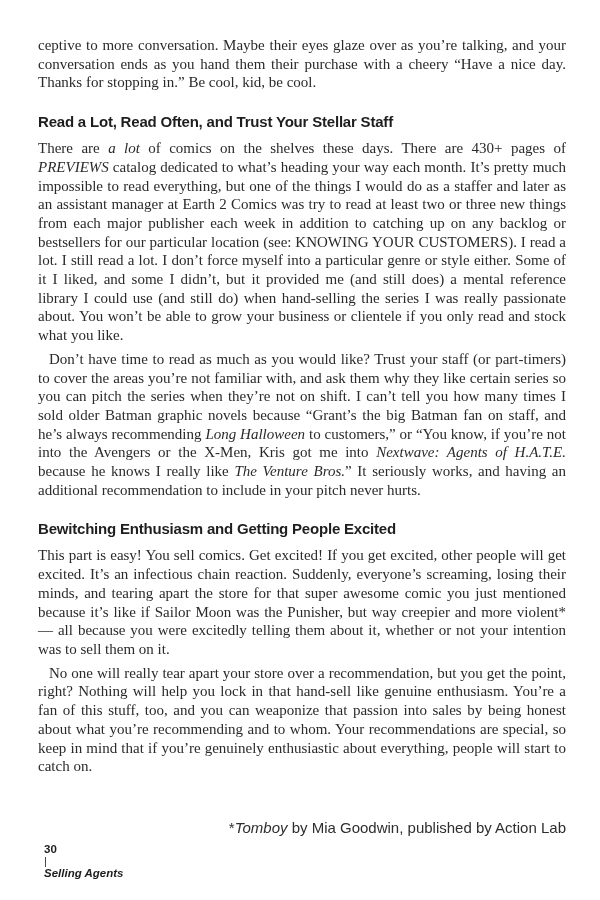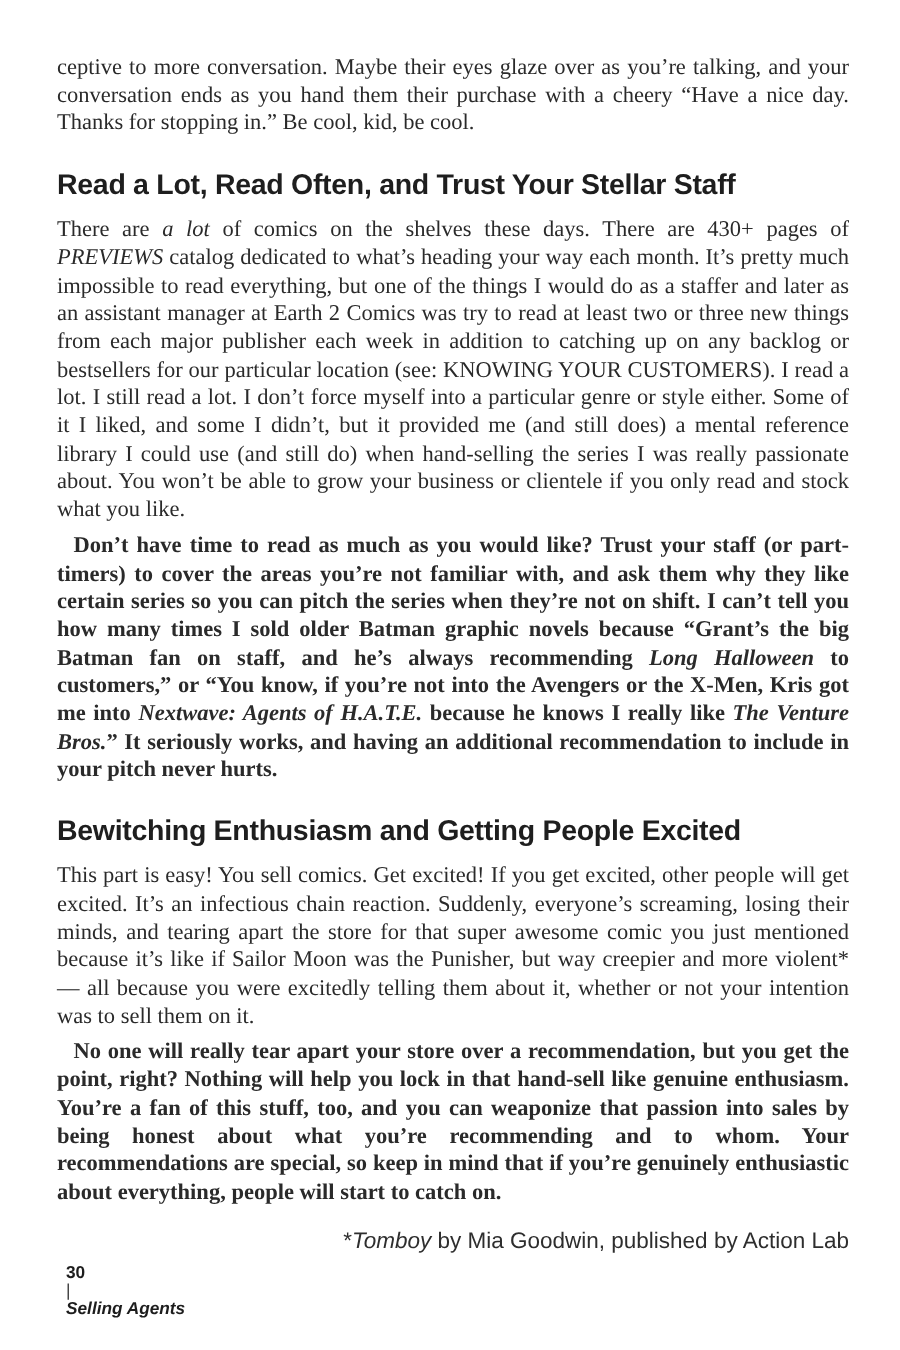--- a/index.html
+++ b/index.html
@@ -19,26 +19,26 @@
   .body-text {
     margin: 0;
     font-family: "Liberation Serif", serif;
     font-size: 15px;
     line-height: 18.7px;
     text-align: justify;
     color: #2a2a2a;
     hyphens: auto;
     -webkit-hyphens: auto;
   }
-  .para-gap { margin-top: 5px; font-weight: bold; }
+  .para-gap { margin-top: 5px; }
   .indent { text-indent: 11px; }
   .section-heading {
     font-family: "Liberation Sans", sans-serif;
     font-weight: 700;
-    font-size: 19px;
+    font-size: 15px;
     letter-spacing: -0.2px;
     color: #1e1e1e;
     margin: 21px 0 9px 0;
   }
   .body-text em { font-style: italic; }
   .footnote {
     position: absolute;
     top: 819px;
     right: 34px;
     font-family: "Liberation Sans", sans-serif;

